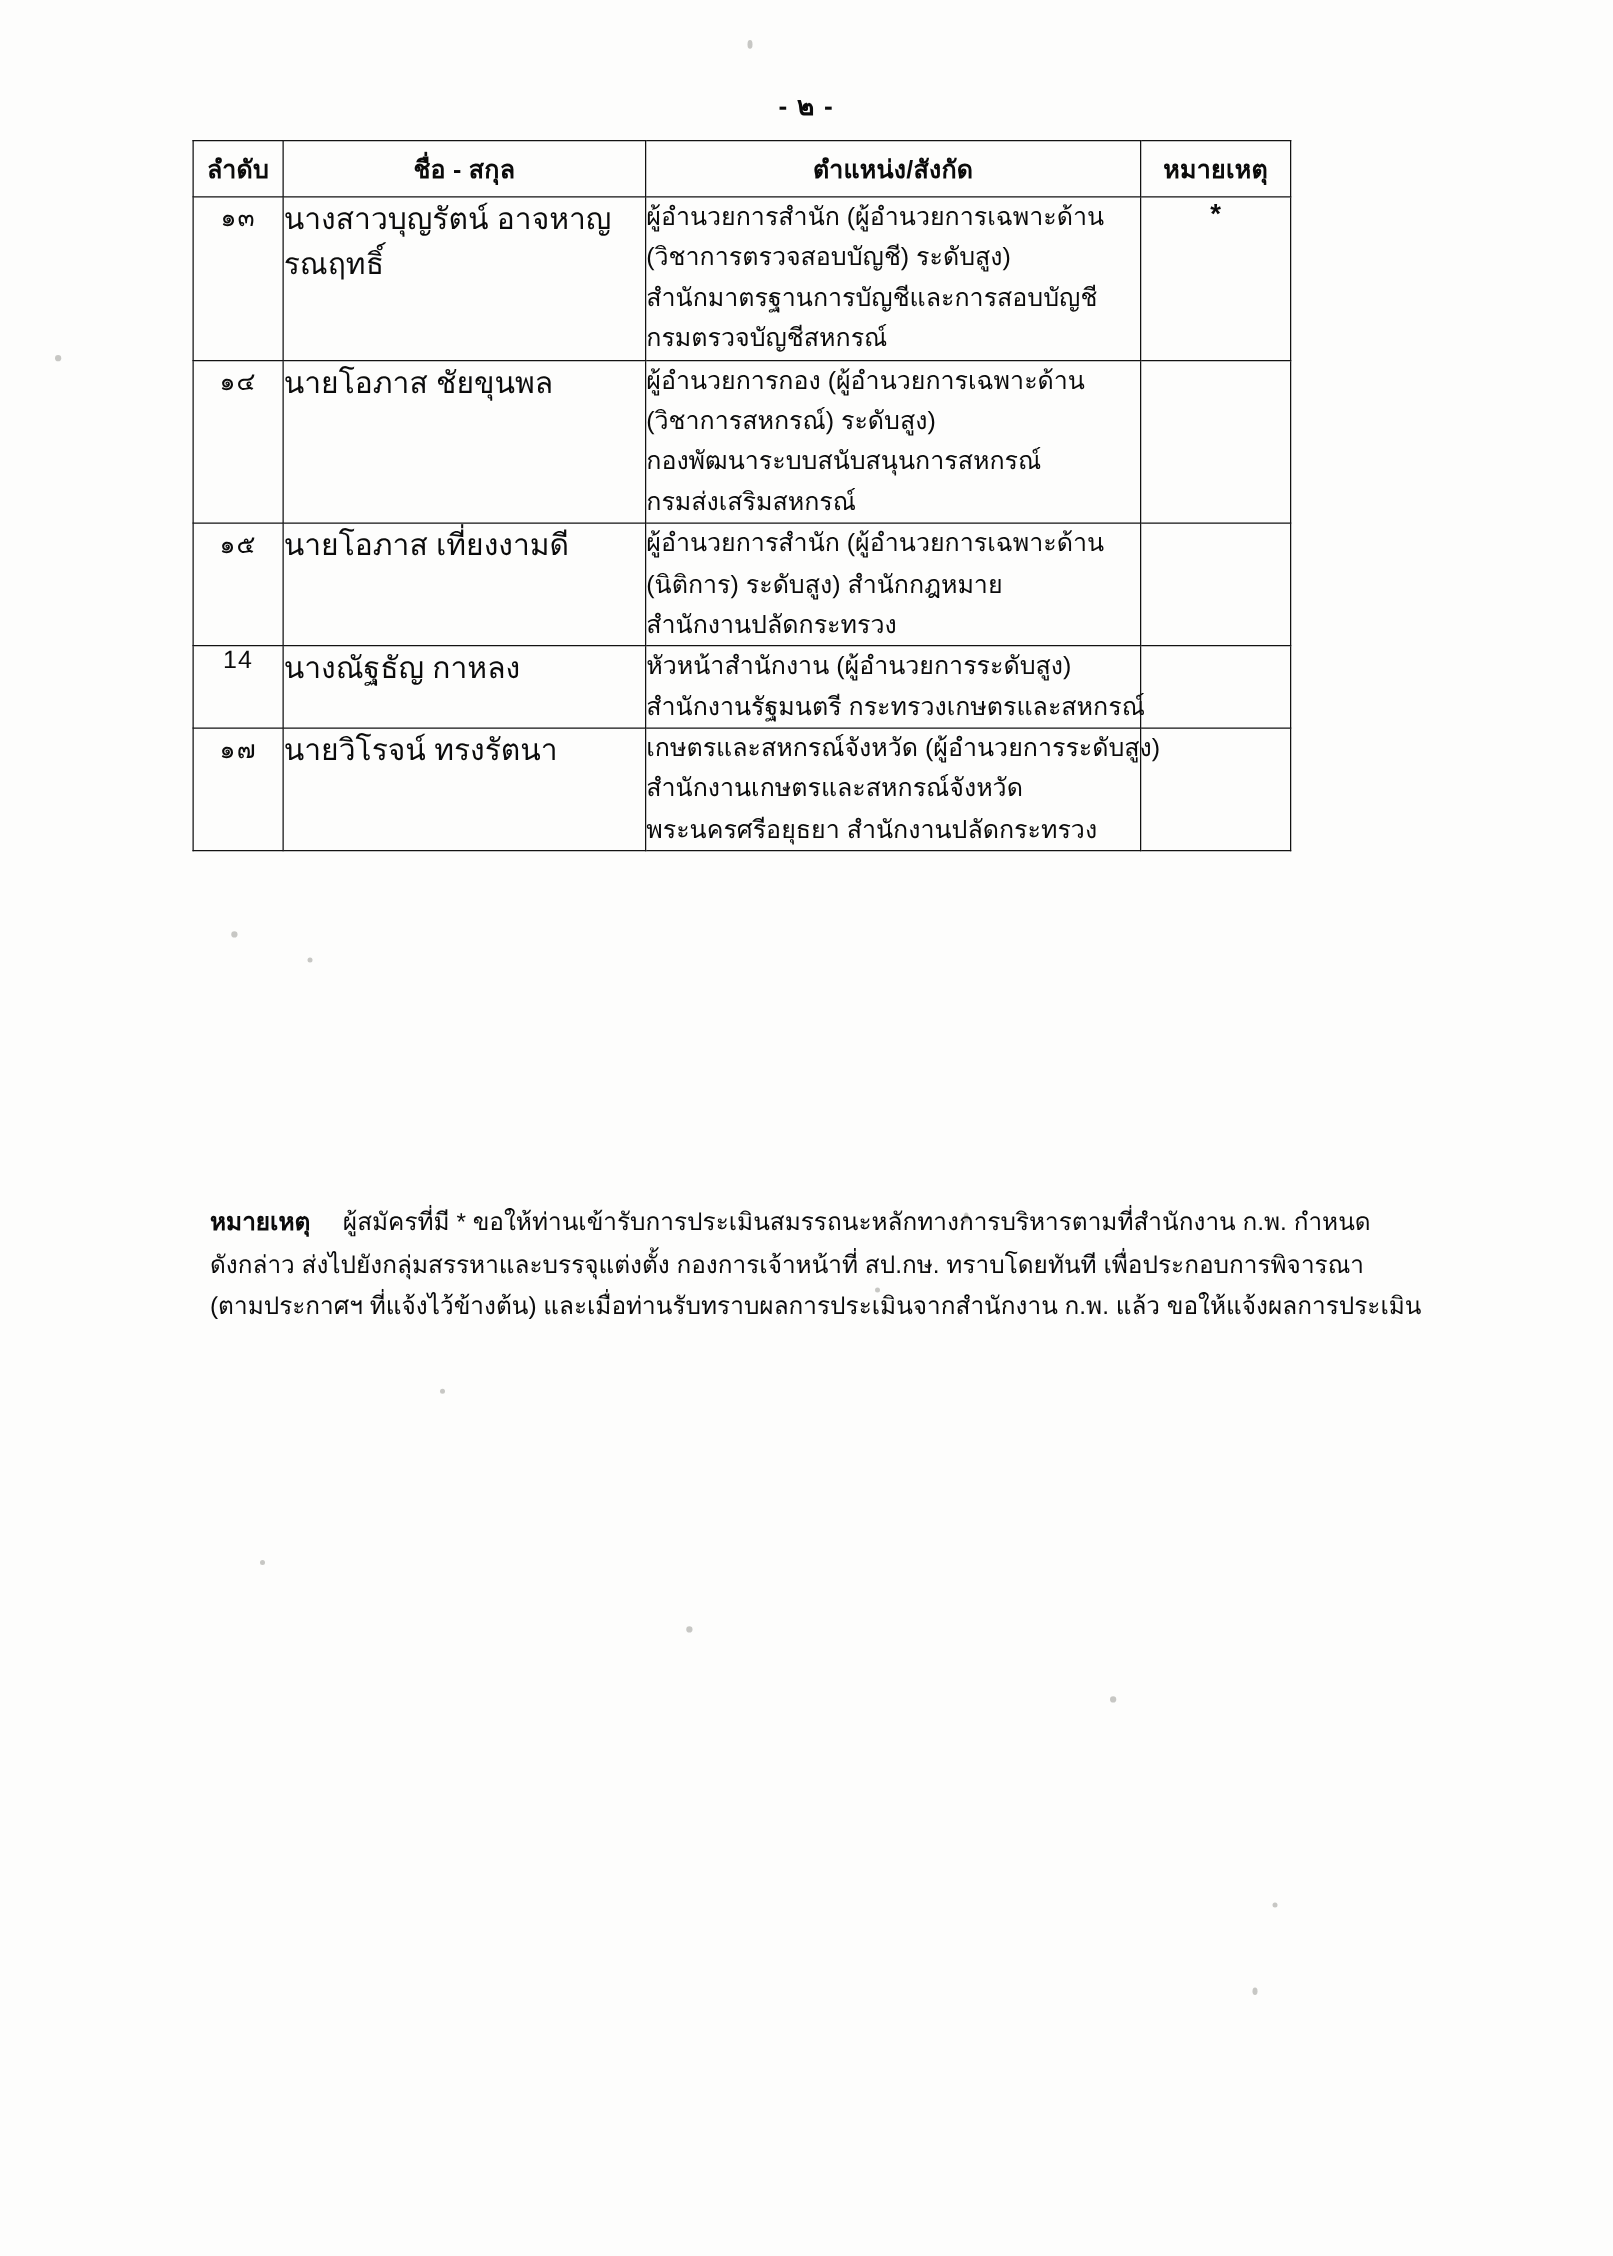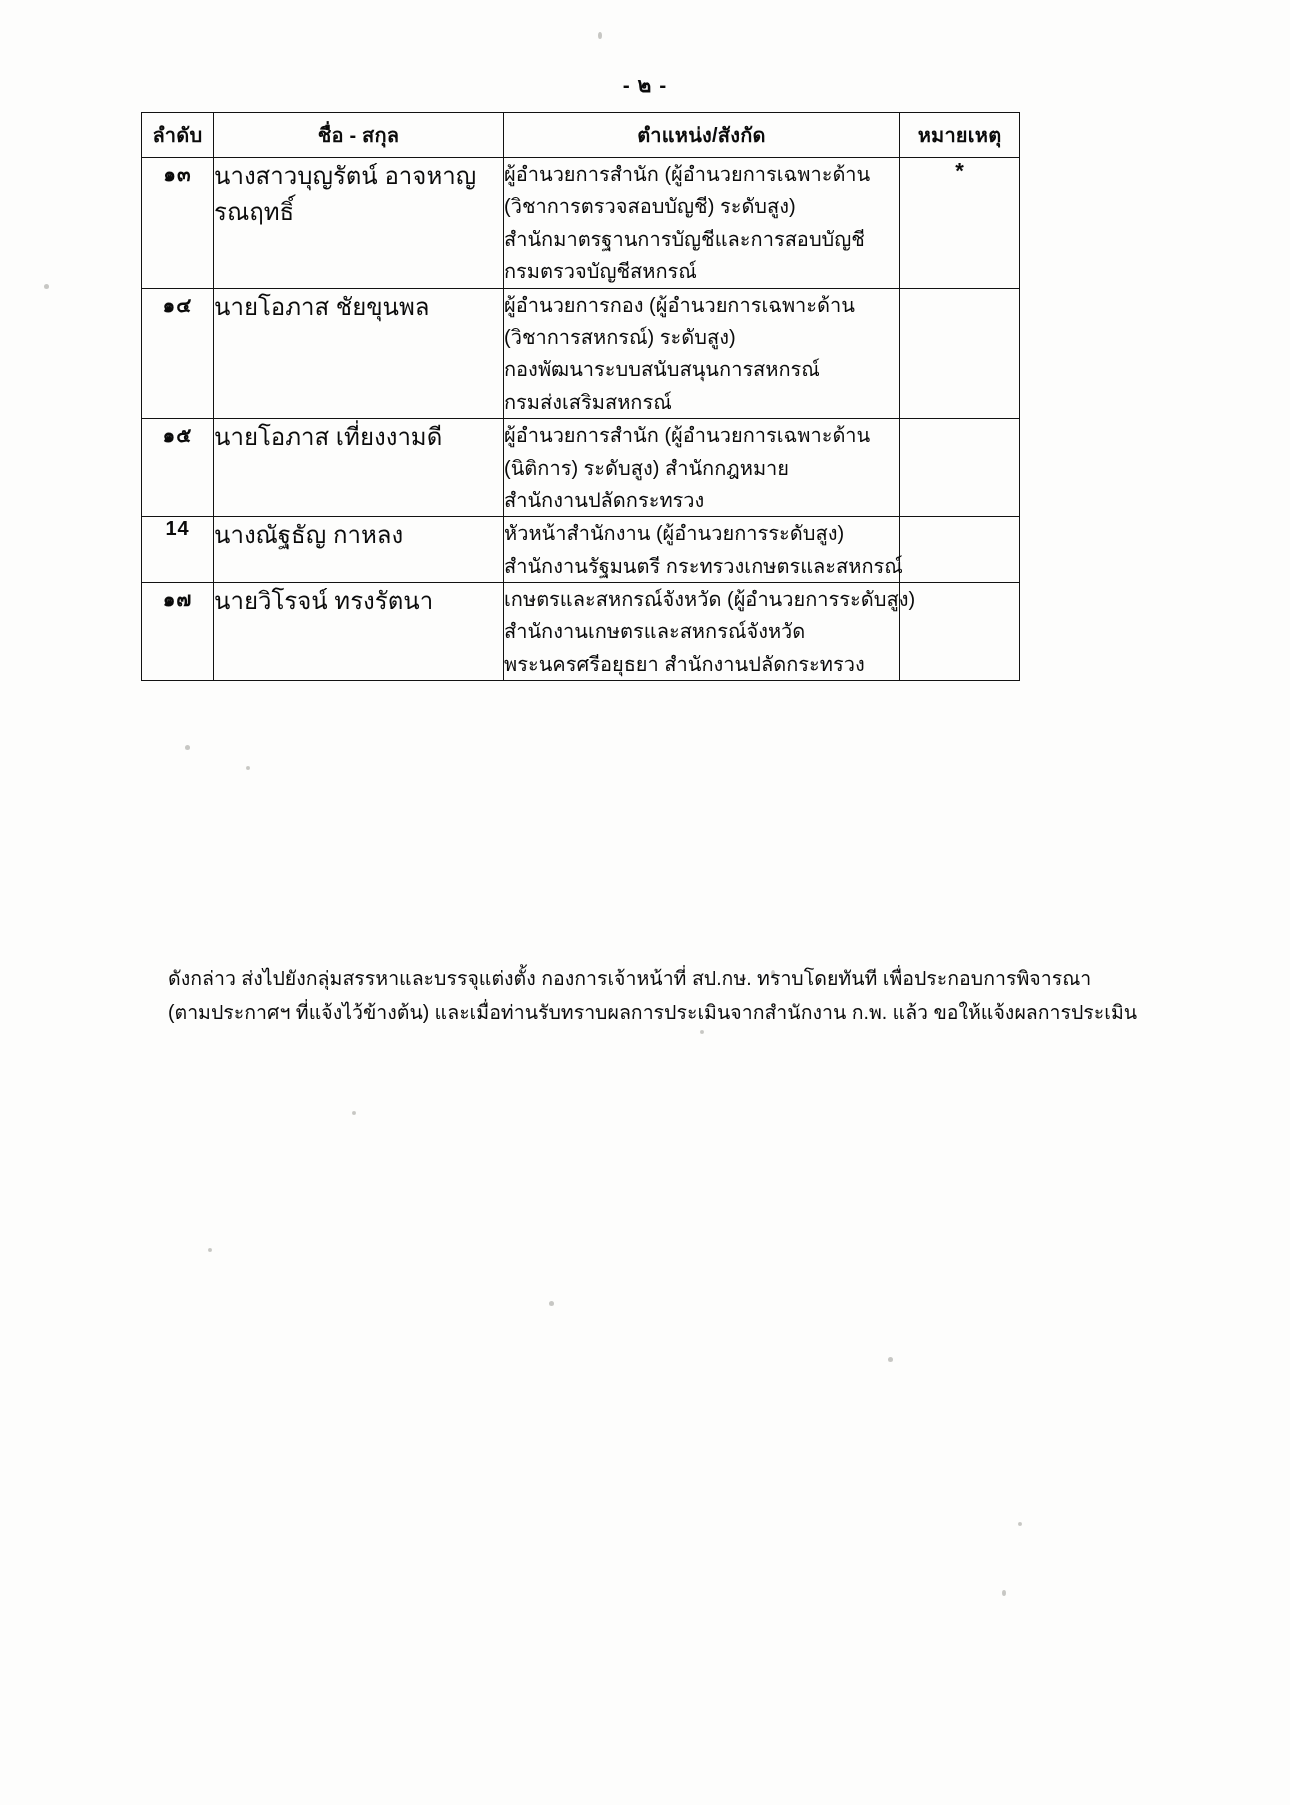--- a/index.html
+++ b/index.html
@@ -42,21 +42,21 @@
     text-align: center;
     font-size: 21px;
     font-weight: 700;
     letter-spacing: 1px;
   }
 
   
   .table-wrap {
     position: absolute;
     top: 112px;
-    left: 141px;
+    left: 154px;
     width: 878px;
   }
 
   table.roster {
     width: 100%;
     border-collapse: collapse;
     table-layout: fixed;
   }
 
   table.roster th,
@@ -76,21 +76,21 @@
     text-align: center;
     vertical-align: middle;
     font-size: 20px;
     font-weight: 700;
     letter-spacing: .2px;
   }
 
   .cell-no {
     text-align: center;
     font-size: 20px;
-    font-weight: 700;
+    font-weight: 400;
     padding-top: 13px;
     letter-spacing: 1px;
   }
 
   .cell-name {
     font-size: 24px;
     padding: 13px 0 16px 14px;
     line-height: 1.52;
   }
 
@@ -225,17 +225,20 @@
             <span class="line">พระนครศรีอยุธยา สำนักงานปลัดกระทรวง</span>
           </td>
           <td class="cell-note"></td>
         </tr>
 
       </tbody>
     </table>
   </div>
 
   <div class="footnote">
+    <p>
+      <span class="fn-label">หมายเหตุ</span><span>ผู้สมัครที่มี * ขอให้ท่านเข้ารับการประเมินสมรรถนะหลักทางการบริหารตามที่สำนักงาน ก.พ. กำหนด</span>
+    </p>
     <p class="fn-hang">ดังกล่าว ส่งไปยังกลุ่มสรรหาและบรรจุแต่งตั้ง กองการเจ้าหน้าที่ สป.กษ. ทราบโดยทันที เพื่อประกอบการพิจารณา</p>
     <p class="fn-hang">(ตามประกาศฯ ที่แจ้งไว้ข้างต้น) และเมื่อท่านรับทราบผลการประเมินจากสำนักงาน ก.พ. แล้ว ขอให้แจ้งผลการประเมิน</p>
   </div>
 
 </div>
 
 </body></html>

